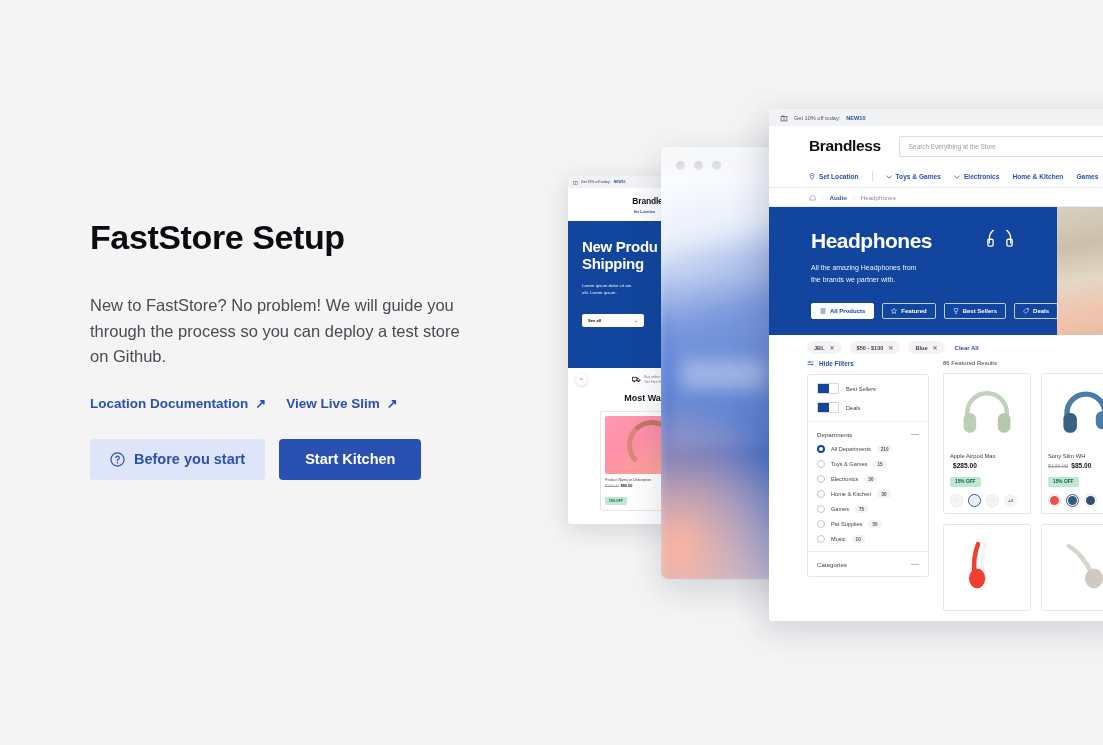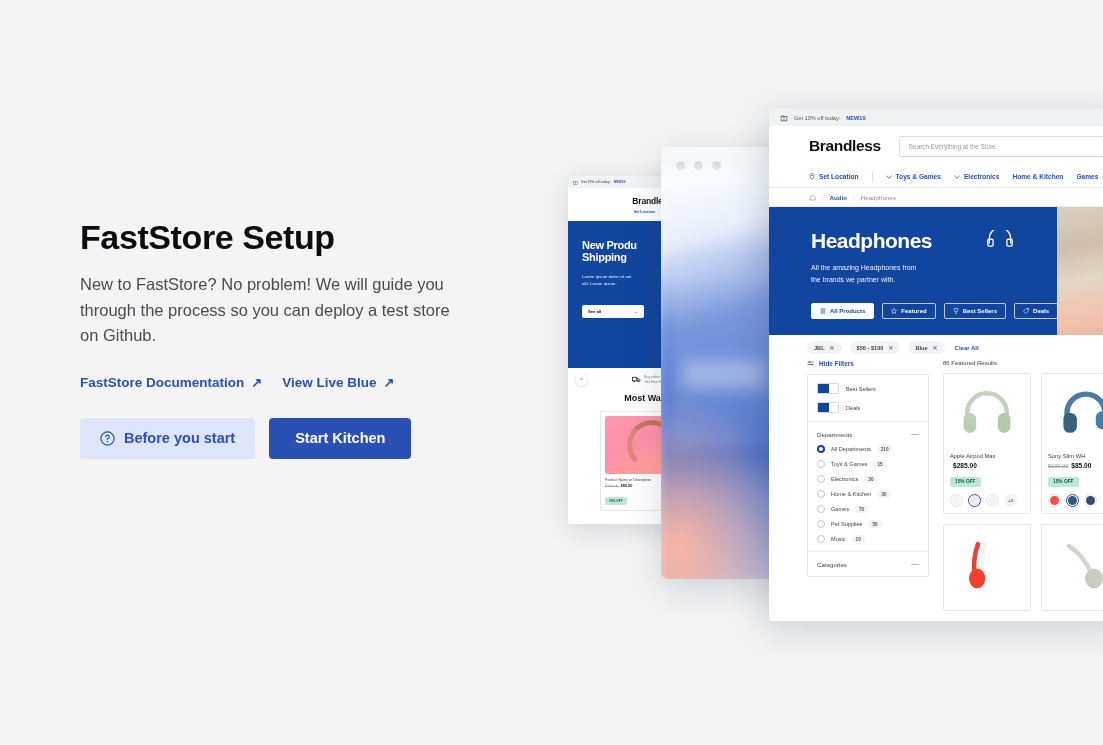--- a/index.html
+++ b/index.html
@@ -5,27 +5,27 @@
   * { box-sizing: border-box; margin: 0; padding: 0; }
   html, body {
     width: 1103px; height: 745px;
     background: #f4f4f4;
     font-family: "Liberation Sans", sans-serif;
     overflow: hidden;
   }
   #root { position: relative; width: 1103px; height: 745px; }
 
   
-  .left-panel { position: absolute; left: 80px; top: 218px; width: 400px; }
+  .left-panel { position: absolute; left: 90px; top: 218px; width: 400px; }
   .page-title {
     font-size: 34px; font-weight: 700; color: #0b0b11;
     letter-spacing: -0.4px; line-height: 1.15;
   }
   .page-desc {
-    margin-top: 15px; font-size: 16.5px; line-height: 1.55;
+    margin-top: 36px; font-size: 16.5px; line-height: 1.55;
     color: #4a4a55; max-width: 372px;
   }
   .link-row { margin-top: 26px; display: flex; align-items: center; gap: 20px; }
   .doc-link {
     display: inline-flex; align-items: center; gap: 7px;
     color: #2b50b4; font-size: 13.5px; font-weight: 700;
     text-decoration: none; cursor: pointer;
   }
   .arrow-ne { font-size: 13px; line-height: 1; display: inline-block; }
   .btn-row { margin-top: 28px; display: flex; gap: 14px; align-items: stretch; }
@@ -57,21 +57,21 @@
   .m1-head {
     height: 33px; background: #fff; display: flex; flex-direction: column;
     align-items: center; justify-content: center; gap: 4px;
   }
   .m1-brand { font-size: 8.5px; font-weight: 700; color: #13131a; letter-spacing: -.2px; }
   .m1-nav { display: flex; gap: 7px; font-size: 3.6px; font-weight: 700; color: #2b50b4; }
   .m1-hero {
     height: 147px; background: #12469e; padding: 18px 12px 0 14px; color: #fff;
     position: relative;
   }
-  .m1-hero h3 { font-size: 11px; font-weight: 700; line-height: 1.12; letter-spacing: -.3px; }
+  .m1-hero h3 { font-size: 15px; font-weight: 700; line-height: 1.12; letter-spacing: -.3px; }
   .m1-hero p { margin-top: 9px; font-size: 4.4px; line-height: 1.7; opacity: .92; }
   .m1-btn {
     margin-top: 17px; width: 62px; height: 13px; background: #fff;
     border-radius: 2px; display: flex; align-items: center;
     justify-content: space-between; padding: 0 6px;
     font-size: 4.2px; font-weight: 700; color: #13131a;
   }
   .m1-sub {
     height: 23px; background: #fff; display: flex; align-items: center;
     justify-content: center; gap: 5px; position: relative;
@@ -276,25 +276,25 @@
 <body>
 
 <div id="root">
 
   <div class="left-panel">
     <h1 class="page-title">FastStore Setup</h1>
     <p class="page-desc">New to FastStore? No problem! We will guide you through the process so you can deploy a test store on Github.</p>
 
     <div class="link-row">
       <a class="doc-link">
-        <span>FastStore Documentation</span>
+        <span>Location Documentation</span>
         <span class="arrow-ne">↗</span>
       </a>
       <a class="doc-link">
-        <span>View Live Blue</span>
+        <span>View Live Slim</span>
         <span class="arrow-ne">↗</span>
       </a>
     </div>
 
     <div class="btn-row">
       <button class="btn btn-secondary">
         <svg class="q-icon" viewBox="0 0 16 16">
           <circle cx="8" cy="8" r="7" fill="none" stroke="#2b50b4" stroke-width="1.3"></circle>
           <path d="M6.2 6.1a1.85 1.85 0 1 1 2.3 1.9c-.4.15-.55.45-.55.85v.45" fill="none" stroke="#2b50b4" stroke-width="1.3" stroke-linecap="round"></path>
           <circle cx="7.95" cy="11.4" r=".85" fill="#2b50b4"></circle>

